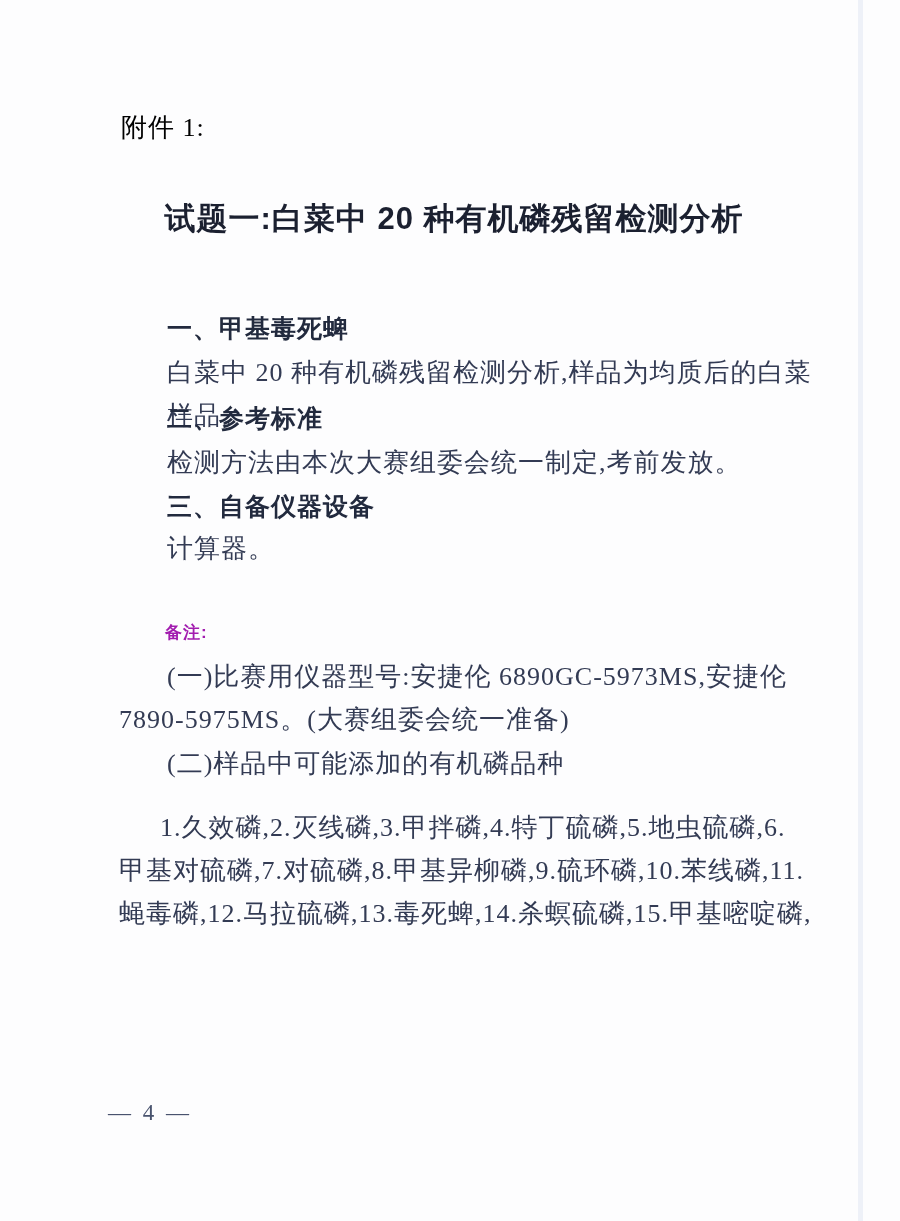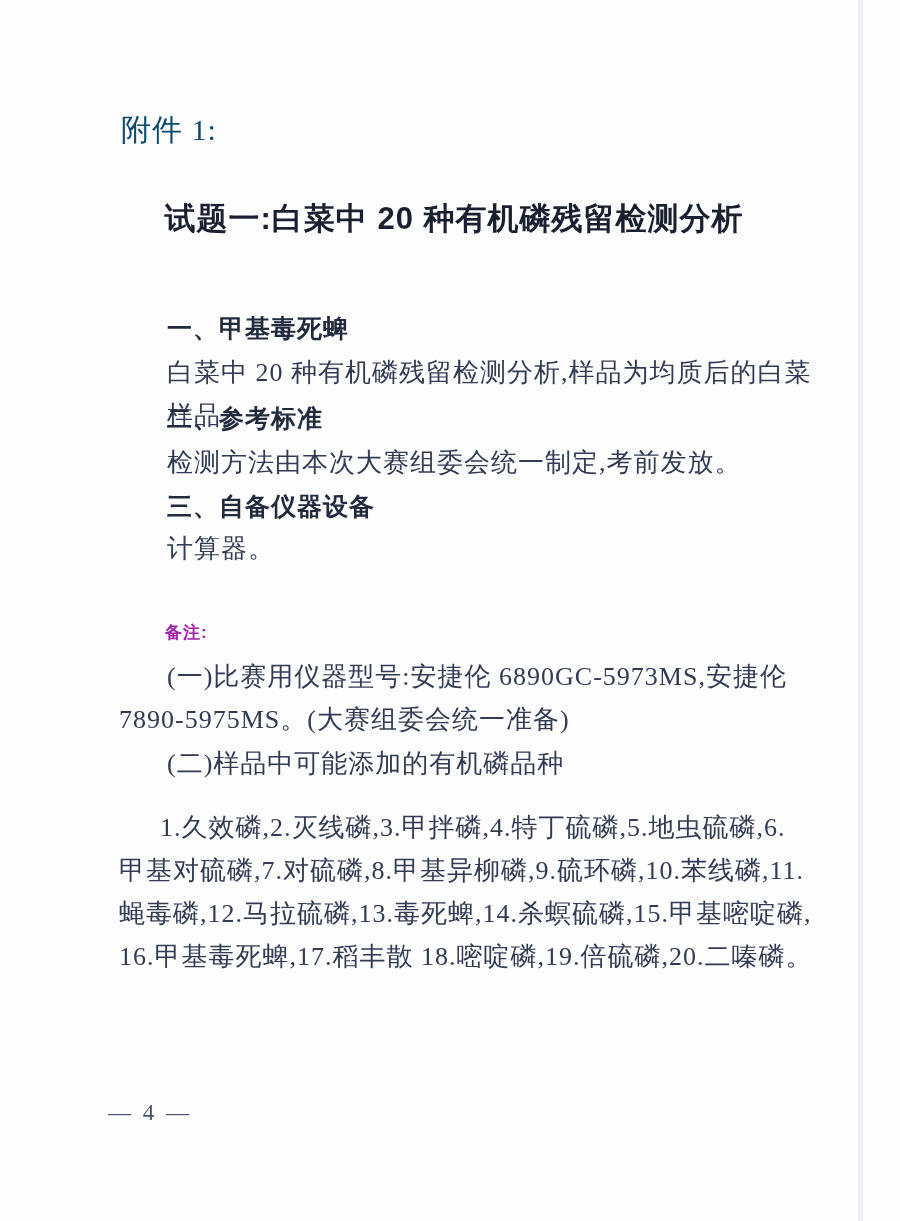--- a/index.html
+++ b/index.html
@@ -22,22 +22,22 @@
     top: 0;
     width: 5px;
     height: 1221px;
     background: rgba(205, 215, 235, 0.30);
     pointer-events: none;
   }
   .attachment {
     position: absolute;
     left: 121px;
     top: 110px;
-    font-size: 30px;
-    color: #0c4a6e;
+    font-size: 26px;
+    color: #000000;
     letter-spacing: 1px;
   }
   .doc-title {
     position: absolute;
     left: 119px;
     top: 194px;
     width: 662px;
     margin: 4px;
     text-align: center;
     font-family: "Liberation Sans", "DejaVu Sans", sans-serif;
@@ -120,20 +120,19 @@
       <div class="line indent-2em">(一)比赛用仪器型号:安捷伦 6890GC-5973MS,安捷伦</div>
       <div class="line">7890-5975MS。(大赛组委会统一准备)</div>
     </div>
 
     <div class="block bodytext indent-2em" style="top: 742px;">(二)样品中可能添加的有机磷品种</div>
 
     <div class="block bodytext" style="top: 806px;">
       <div class="line indent-num">1.久效磷,2.灭线磷,3.甲拌磷,4.特丁硫磷,5.地虫硫磷,6.</div>
       <div class="line">甲基对硫磷,7.对硫磷,8.甲基异柳磷,9.硫环磷,10.苯线磷,11.</div>
       <div class="line">蝇毒磷,12.马拉硫磷,13.毒死蜱,14.杀螟硫磷,15.甲基嘧啶磷,</div>
-      <div class="line">16.甲基毒死蜱,17.稻丰散 18.嘧啶磷,19.倍硫磷,20.二嗪磷。</div>
     </div>
 
   </div>
 
   <div class="page-number">— 4 —</div>
 
 </div>
 
 </body></html>

